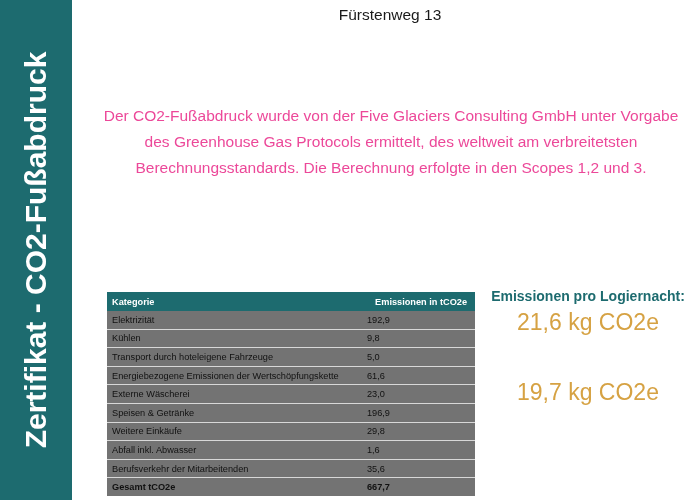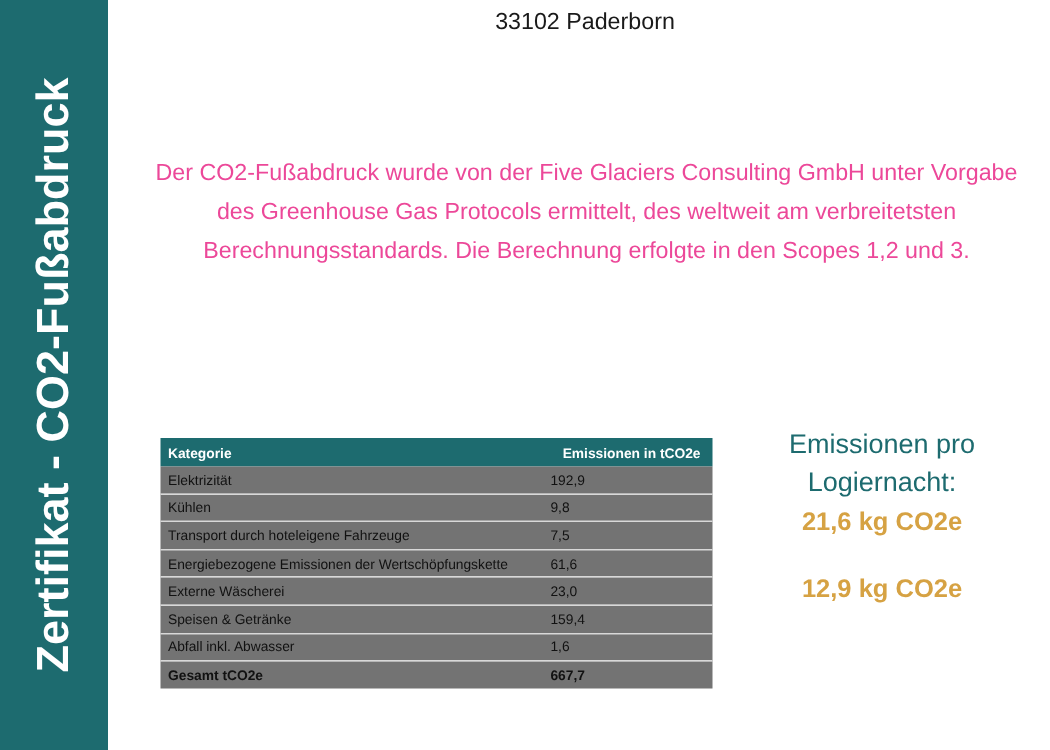--- a/index.html
+++ b/index.html
@@ -109,42 +109,42 @@
     border-top: 1px solid #b9b9b9;
   }
   
   .kpi {
     position: absolute;
     width: 210px;
     text-align: center;
   }
   .kpi .label {
     color: #1d6b6f;
-    font-size: 18px;
-    font-weight: normal;
+    font-size: 14px;
+    font-weight: bold;
     line-height: 25px;
   }
   .kpi .value {
     color: #d6a243;
-    font-size: 17px;
-    font-weight: bold;
+    font-size: 23px;
+    font-weight: normal;
     line-height: 27px;
   }
   #kpi-1 { left: 483px; top: 284px; }
   #kpi-2 { left: 483px; top: 379px; }
 </style>
 </head>
 <body>
 
 <div id="sidebar">
   <div id="sidebar-title">Zertifikat - CO2-Fußabdruck</div>
 </div>
 
 <div id="address">
-  <span class="line">33102 Paderborn</span>
+  <span class="line">Fürstenweg 13</span>
 </div>
 
 <div id="intro">Der CO2-Fußabdruck wurde von der Five Glaciers Consulting GmbH unter Vorgabe des Greenhouse Gas Protocols ermittelt, des weltweit am verbreitetsten Berechnungsstandards. Die Berechnung erfolgte in den Scopes 1,2 und 3.</div>
 
 <table id="emissions-table">
   <thead>
     <tr>
       <th>Kategorie</th>
       <th class="num">Emissionen in tCO2e</th>
     </tr>
@@ -153,45 +153,53 @@
     <tr>
       <td>Elektrizität</td>
       <td class="num">192,9</td>
     </tr>
     <tr>
       <td>Kühlen</td>
       <td class="num">9,8</td>
     </tr>
     <tr>
       <td>Transport durch hoteleigene Fahrzeuge</td>
-      <td class="num">7,5</td>
+      <td class="num">5,0</td>
     </tr>
     <tr>
       <td>Energiebezogene Emissionen der Wertschöpfungskette</td>
       <td class="num">61,6</td>
     </tr>
     <tr>
       <td>Externe Wäscherei</td>
       <td class="num">23,0</td>
     </tr>
     <tr>
       <td>Speisen &amp; Getränke</td>
-      <td class="num">159,4</td>
+      <td class="num">196,9</td>
+    </tr>
+    <tr>
+      <td>Weitere Einkäufe</td>
+      <td class="num">29,8</td>
     </tr>
     <tr>
       <td>Abfall inkl. Abwasser</td>
       <td class="num">1,6</td>
+    </tr>
+    <tr>
+      <td>Berufsverkehr der Mitarbeitenden</td>
+      <td class="num">35,6</td>
     </tr>
     <tr class="total">
       <td>Gesamt tCO2e</td>
       <td class="num">667,7</td>
     </tr>
   </tbody>
 </table>
 
 <div class="kpi" id="kpi-1">
   <div class="label">Emissionen pro Logiernacht:</div>
   <div class="value">21,6 kg CO2e</div>
 </div>
 
 <div class="kpi" id="kpi-2">
-  <div class="value">12,9 kg CO2e</div>
+  <div class="value">19,7 kg CO2e</div>
 </div>
 
 </body></html>

